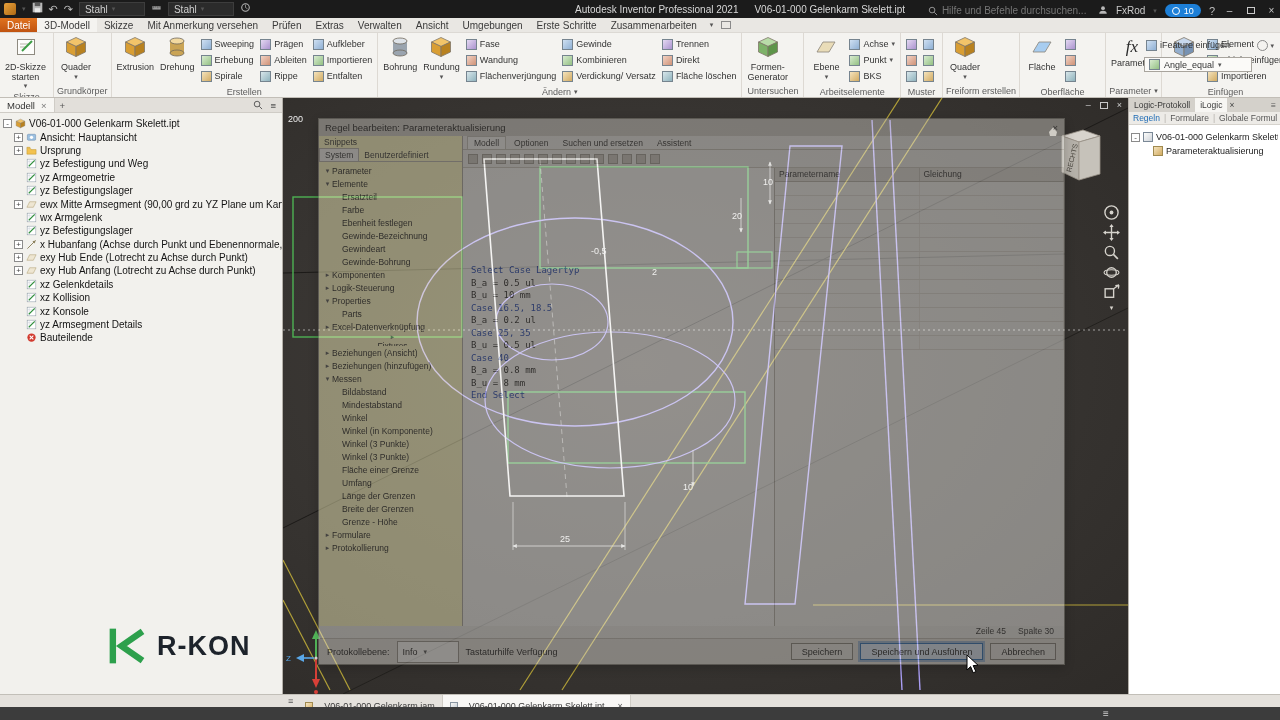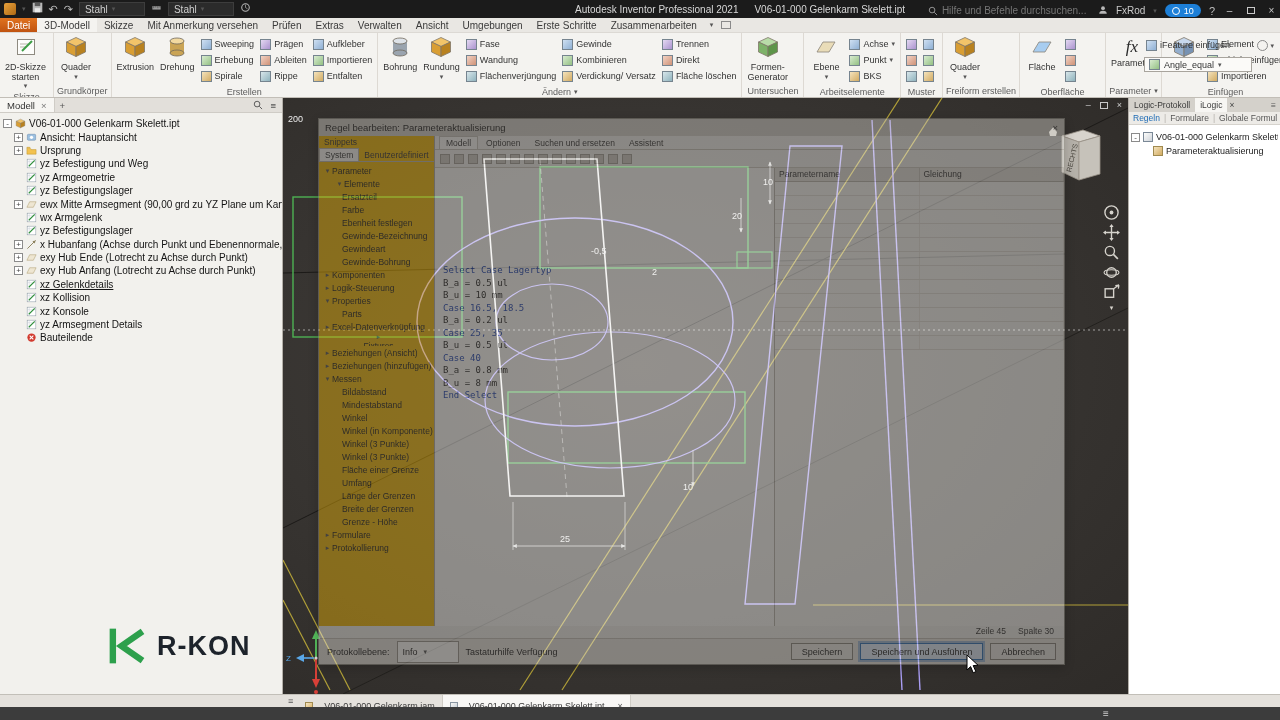--- a/index.html
+++ b/index.html
@@ -66,21 +66,21 @@
 .vp-controls{position:absolute;top:2px;right:6px;z-index:3;display:flex;align-items:center;gap:9px;color:#cdcdcd;font-size:9px}
 #navbar{position:absolute;left:820px;top:106px;z-index:3;display:flex;flex-direction:column;gap:3px;align-items:center}
 #navbar svg{display:block}
 #cursor{position:absolute;left:683px;top:556px;z-index:40}
 
 
 #dialog{position:absolute;left:35px;top:20px;width:747px;height:547px;opacity:0.45;background:#ecebe7;border:1px solid #8a887f;display:flex;flex-direction:column;z-index:2;box-shadow:0 3px 10px rgba(0,0,0,.4);font-size:9px;color:#1c1c1c}
 .dlg-title{height:17px;background:#cfccc5;display:flex;align-items:center;padding:0 6px;font-size:9.5px;color:#222;flex:0 0 auto}
 .dlg-close{margin-left:auto;color:#333}
 .dlg-body{flex:1;display:flex;min-height:0}
-.dlg-left{width:116px;border-right:1px solid #aaa69e;background:#eab308;display:flex;flex-direction:column;min-height:0}
+.dlg-left{width:144px;border-right:1px solid #aaa69e;background:#fef9c3;display:flex;flex-direction:column;min-height:0}
 .snip-label{height:12px;padding:1px 5px;font-size:8.5px;color:#333}
 .snip-tabs{height:14px;display:flex;font-size:8.5px;border-bottom:1px solid #b8b4ac}
 .snip-tab{padding:0 5px;display:flex;align-items:center;color:#333}
 .snip-tab.active{background:#f5f4f1;border:1px solid #b8b4ac;border-bottom:none}
 .snip-tree{flex:1;overflow:hidden;padding-top:2px}
 .srow{display:flex;align-items:center;height:13px;font-size:8.5px;white-space:nowrap;overflow:hidden}
 .srow .car{width:9px;text-align:center;color:#555;font-size:7px;flex:0 0 auto}
 .dlg-main{flex:1;display:flex;flex-direction:column;min-width:0}
 .dlg-tabs{height:14px;display:flex;gap:2px;font-size:8.5px;border-bottom:1px solid #c2beb6;padding-left:4px}
 .dlg-tab{padding:0 6px;display:flex;align-items:center;color:#333}
@@ -685,21 +685,21 @@
         </div>
         <div class="trow" style="padding-left: 14px;">
           <span class="exp">+</span>
           <span class="ticon">
             <svg width="11" height="11" viewBox="0 0 24 24">
               <polygon points="2,18 8,6 22,6 16,18" fill="rgba(233,220,184,.5)" stroke="#a6935f"></polygon>
             </svg>
           </span>
           <span>exy Hub Anfang (Lotrecht zu Achse durch Punkt)</span>
         </div>
-        <div class="trow" style="padding-left: 14px; text-decoration: underline;">
+        <div class="trow" style="padding-left: 14px;">
           <span class="expspace"></span>
           <span class="ticon">
             <svg width="11" height="11" viewBox="0 0 24 24">
               <rect x="2.5" y="2.5" width="19" height="19" fill="#fff" stroke="#7a8896"></rect>
               <path d="M7 2.5 V21.5 M2.5 8 H21.5" stroke="#c3cbd2"></path>
               <path d="M6 18 L19 5" stroke="#2f8f3a" stroke-width="2.4"></path>
             </svg>
           </span>
           <span>xz Gelenkdetails</span>
         </div>
@@ -836,21 +836,21 @@
           <div class="snip-label">Snippets</div>
           <div class="snip-tabs" id="snip-tabs">
               <div class="snip-tab active">System</div>
               <div class="snip-tab">Benutzerdefiniert</div>
             </div>
           <div class="snip-tree" id="snip-tree">
               <div class="srow" style="padding-left: 4px;">
                 <span class="car">▾</span>
                 <span>Parameter</span>
               </div>
-              <div class="srow" style="padding-left: 16px;">
+              <div class="srow" style="padding-left: 4px;">
                 <span class="car">▾</span>
                 <span>Elemente</span>
               </div>
               <div class="srow" style="padding-left: 14px;">
                 <span class="car"></span>
                 <span>Ersatzteil</span>
               </div>
               <div class="srow" style="padding-left: 14px;">
                 <span class="car"></span>
                 <span>Farbe</span>

